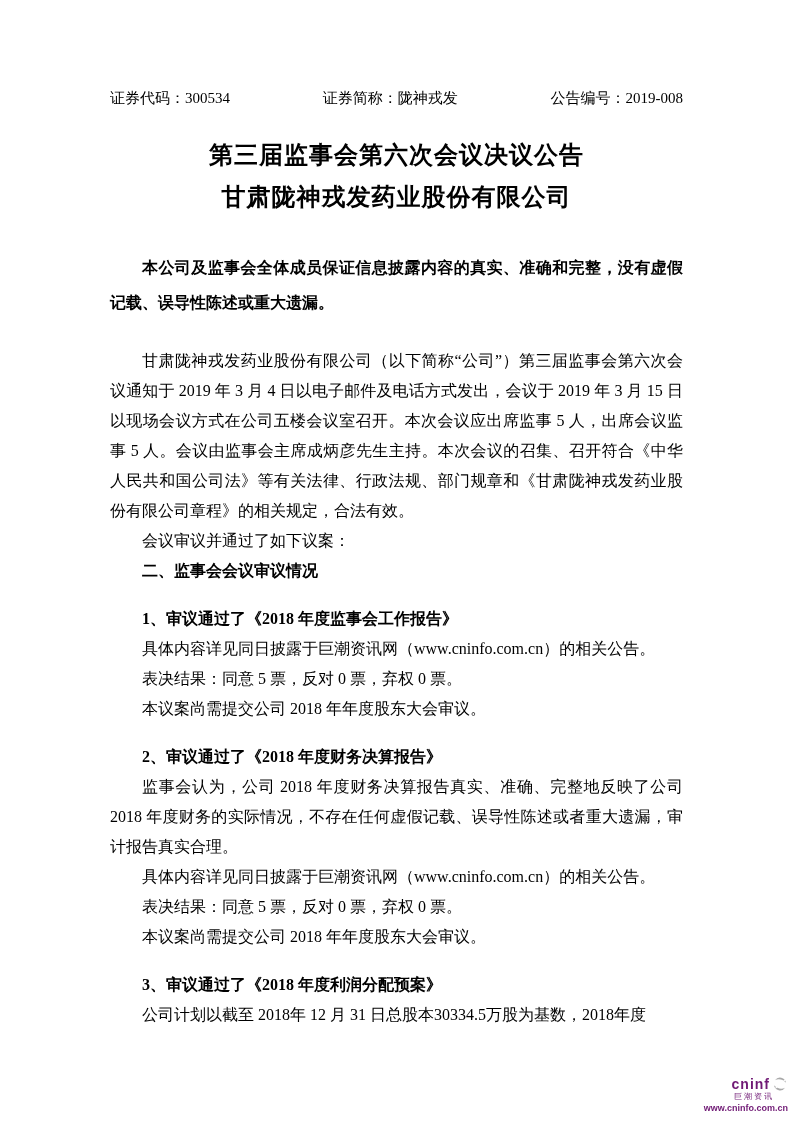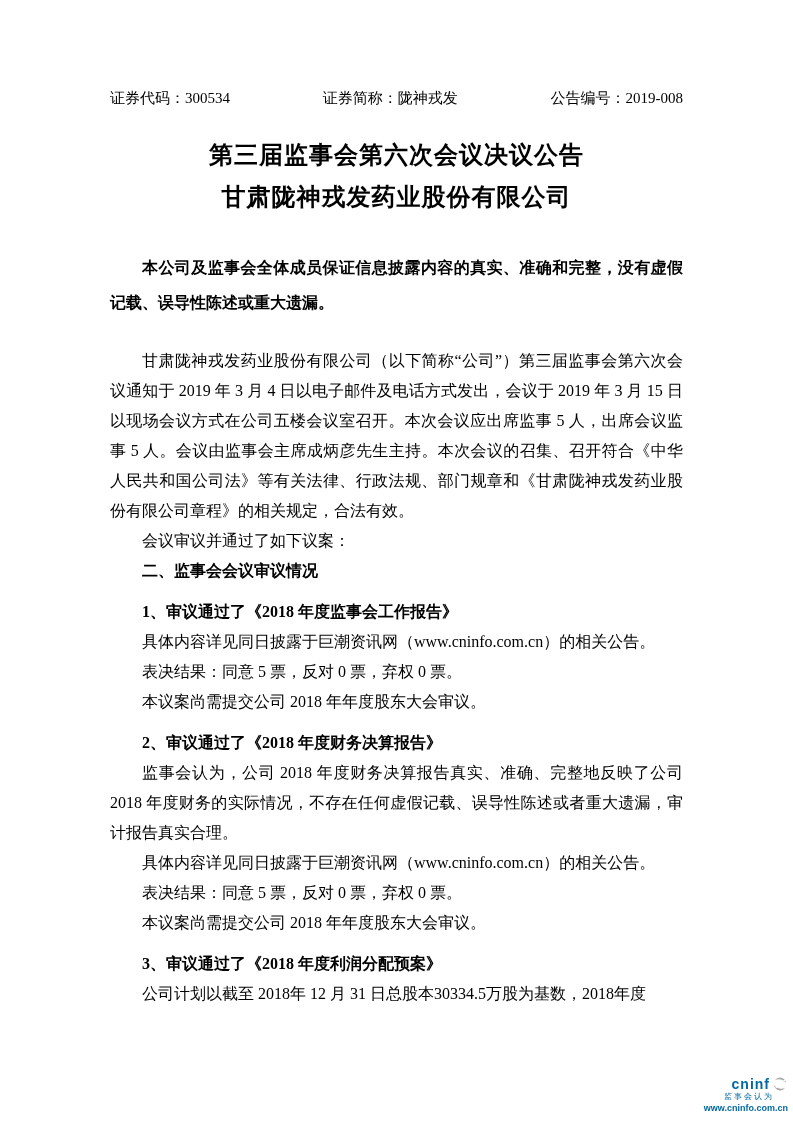--- a/index.html
+++ b/index.html
@@ -49,21 +49,21 @@
     margin: 0;
     font-size: 16px;
     line-height: 30px;
     text-indent: 2em;
     text-align: justify;
   }
   .para.bold {
     font-weight: bold;
   }
   .item-heading {
-    margin-top: 11px;
+    margin-top: 18px;
   }
   .watermark {
     position: absolute;
     right: 5px;
     bottom: 8px;
     text-align: right;
     color: #a9a9a9;
     font-family: "Liberation Sans", "DejaVu Sans", sans-serif;
     line-height: 1.1;
     user-select: none;
@@ -130,28 +130,28 @@
     <p class="para">监事会认为，公司 2018 年度财务决算报告真实、准确、完整地反映了公司 2018 年度财务的实际情况，不存在任何虚假记载、误导性陈述或者重大遗漏，审计报告真实合理。</p>
     <p class="para">具体内容详见同日披露于巨潮资讯网（www.cninfo.com.cn）的相关公告。</p>
     <p class="para">表决结果：同意 5 票，反对 0 票，弃权 0 票。</p>
     <p class="para">本议案尚需提交公司 2018 年年度股东大会审议。</p>
 
     <p class="para bold item-heading">3、审议通过了《2018 年度利润分配预案》</p>
     <p class="para">公司计划以截至 2018年 12 月 31 日总股本30334.5万股为基数，2018年度</p>
 
   </div>
 
-  <div class="watermark" style="color: #0369a1; margin-top: 8px;">
+  <div class="watermark" style="color: #701a75; margin-top: 8px;">
     <div class="wm-brand-row">
       <span class="wm-brand">cninf</span>
       <span class="wm-logo">
         <svg viewBox="0 0 24 24" width="16" height="16" aria-hidden="true">
           <path d="M21 10 A 9 9 0 0 0 4.5 6.5 C 9 3.5 16 4.5 21 10 Z" fill="#a9a9a9"></path>
           <path d="M3 14 A 9 9 0 0 0 19.5 17.5 C 15 20.5 8 19.5 3 14 Z" fill="#a9a9a9"></path>
           <path d="M20 5.5 L 5 18.5" stroke="#ffffff" stroke-width="1.6" fill="none"></path>
         </svg>
       </span>
     </div>
-    <div class="wm-cn">监事会认为</div>
+    <div class="wm-cn">巨潮资讯</div>
     <div class="wm-url">www.cninfo.com.cn</div>
   </div>
 
 </div>
 
 </body></html>

